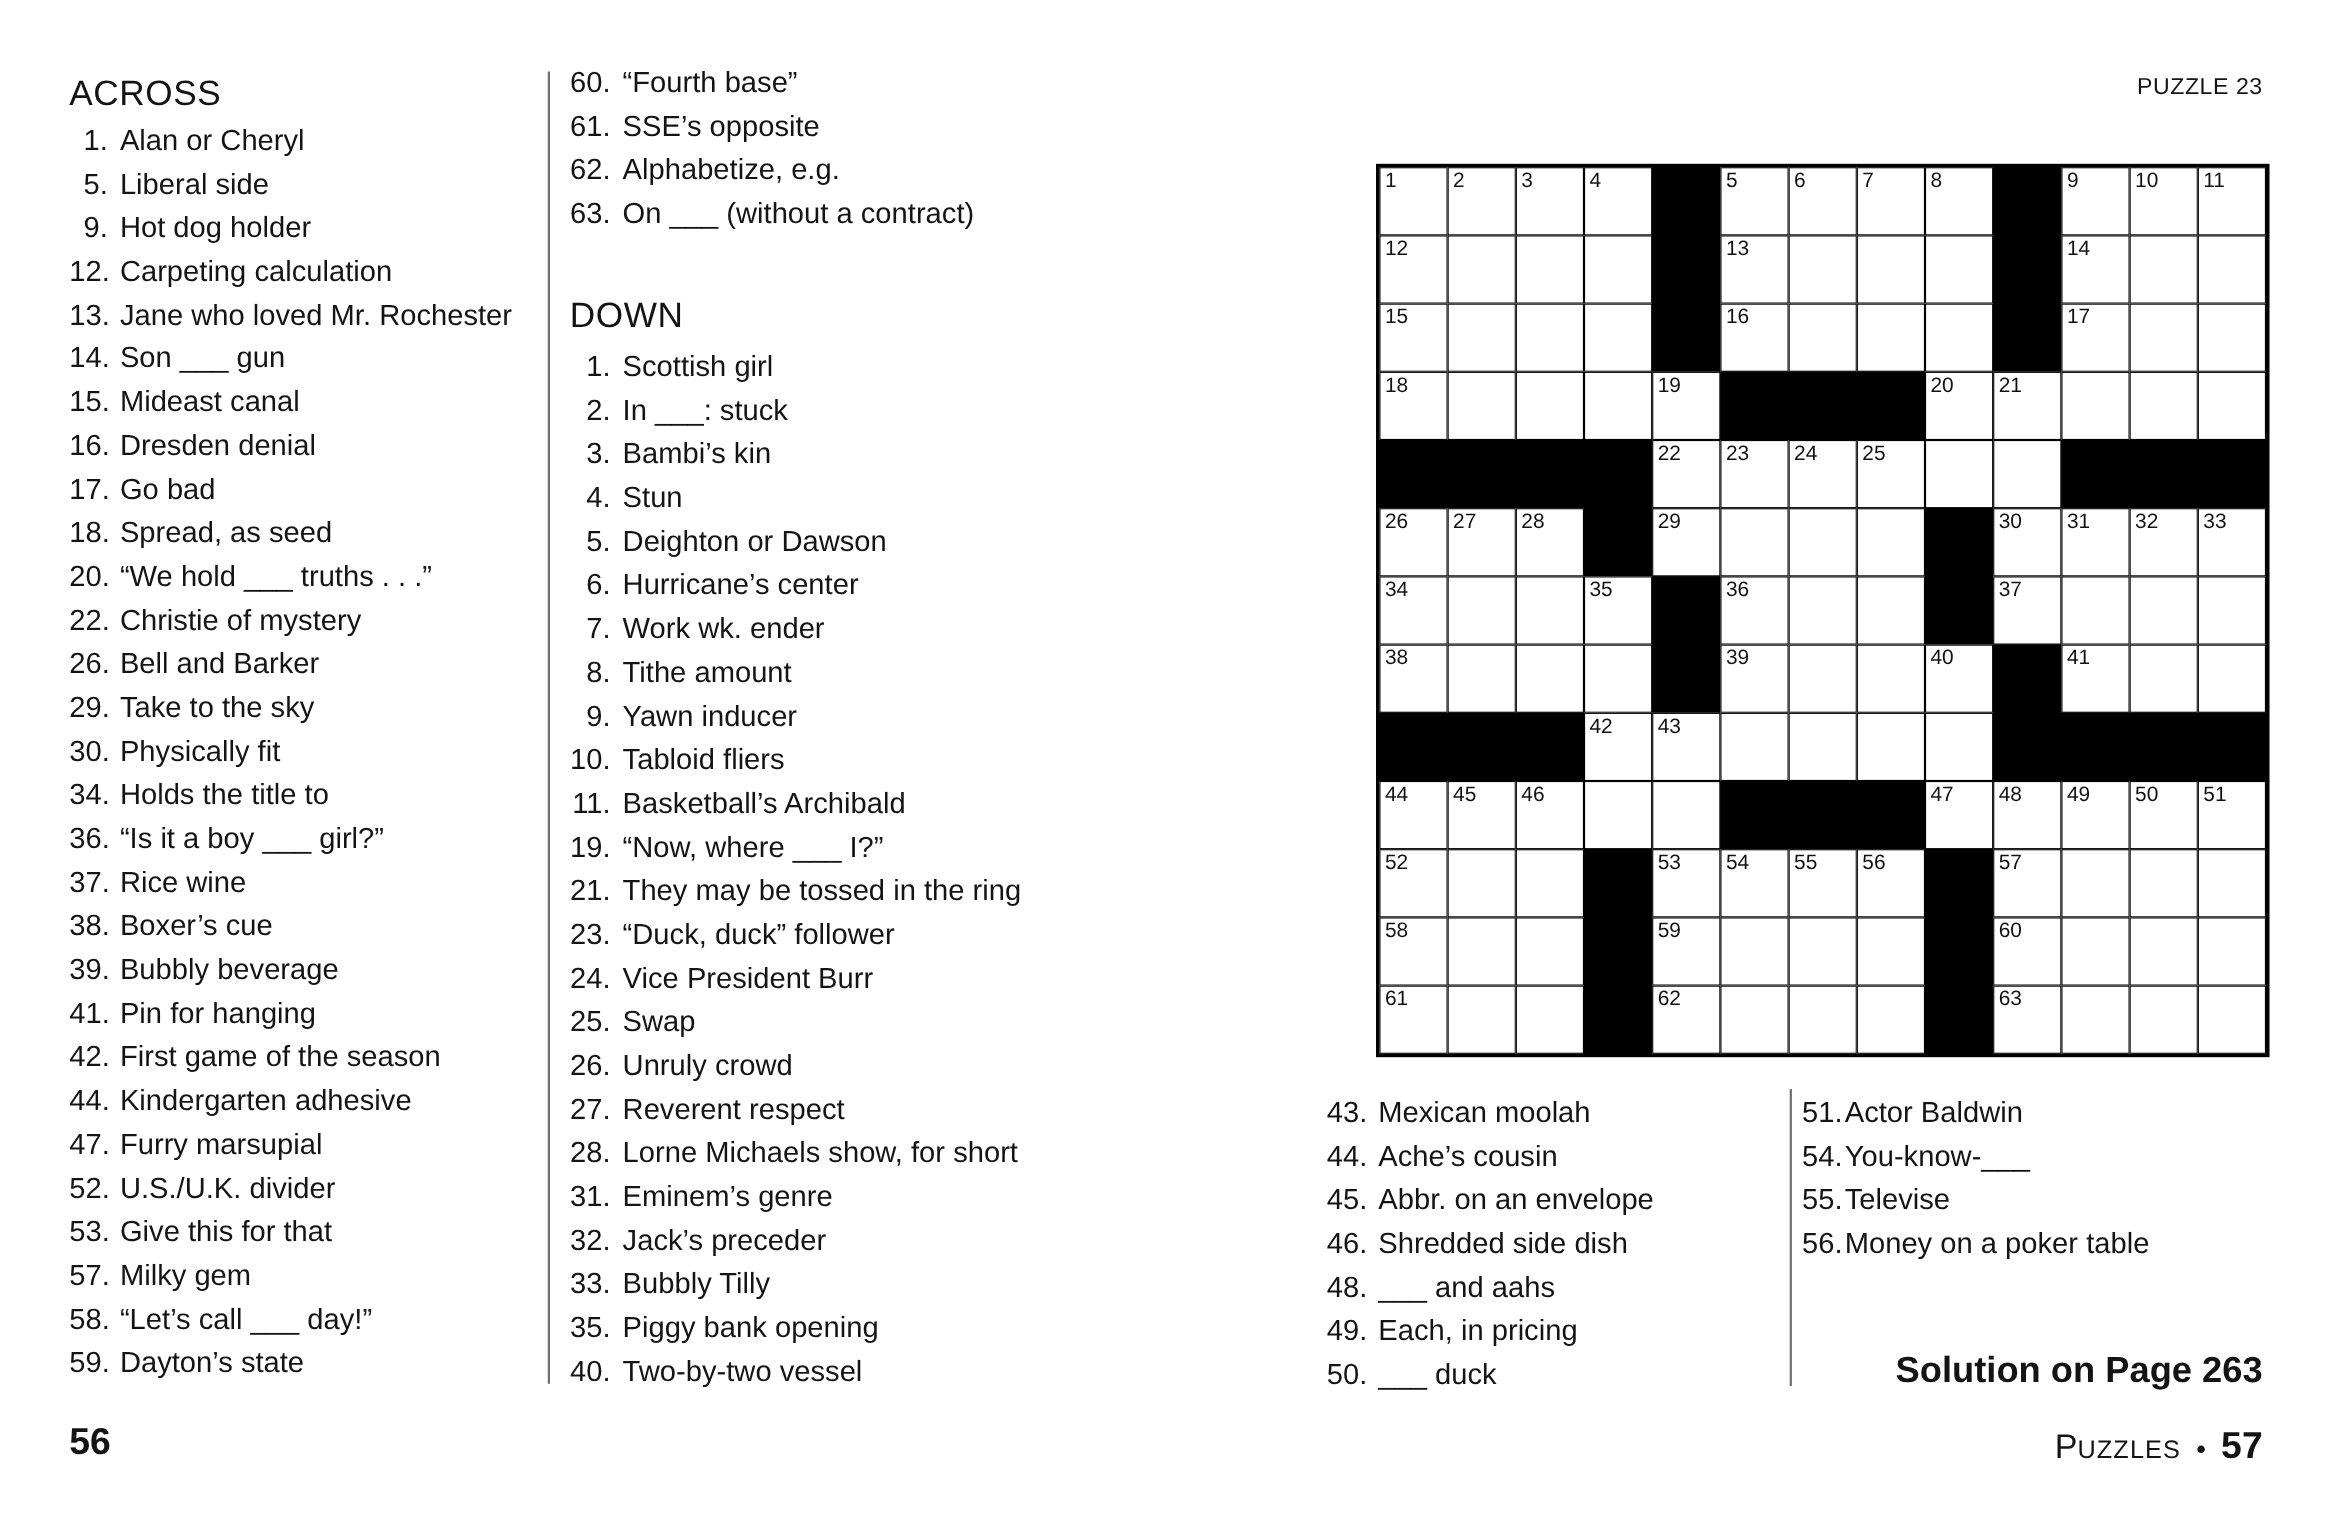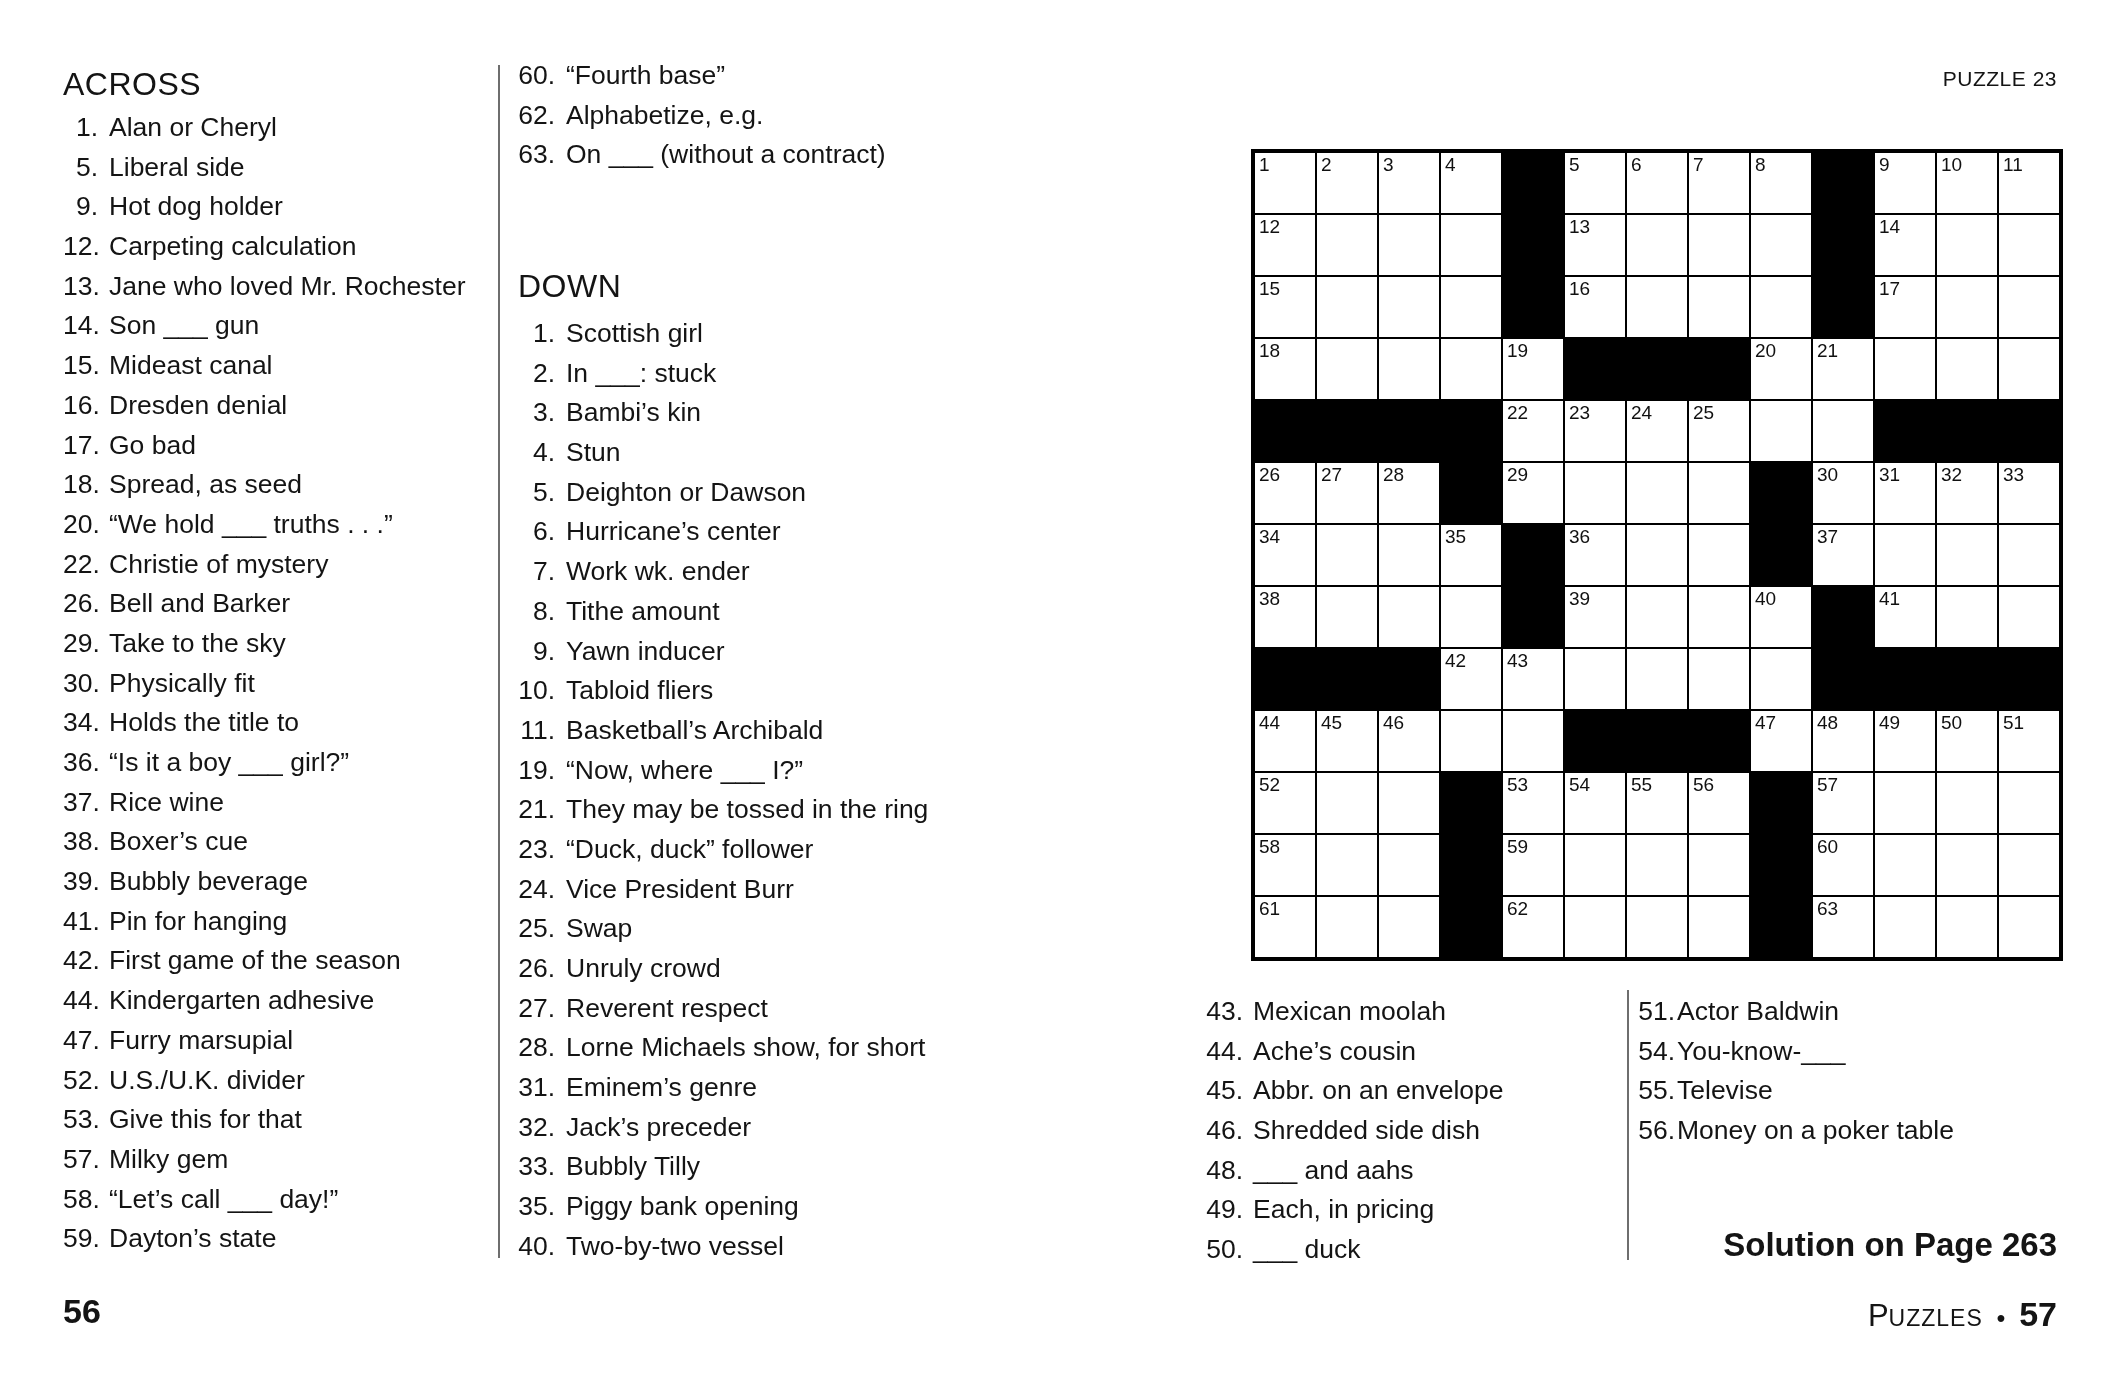--- a/index.html
+++ b/index.html
@@ -160,20 +160,24 @@
   </div>
 
 <div class="abs vline" style="left:498px;top:65px;height:1193px;"></div>
 
 <div class="abs clue-list col-m" style="left:518px;top:56px;width:470px;">
     <div class="clue">
       <span class="num">60.</span>
       <span class="txt">“Fourth base”</span>
     </div>
     <div class="clue">
+      <span class="num">61.</span>
+      <span class="txt">SSE’s opposite</span>
+    </div>
+    <div class="clue">
       <span class="num">62.</span>
       <span class="txt">Alphabetize, e.g.</span>
     </div>
     <div class="clue">
       <span class="num">63.</span>
       <span class="txt">On ___ (without a contract)</span>
     </div>
   </div>
 
 <div class="abs hdr" style="left:518px;top:270px;">DOWN</div>

